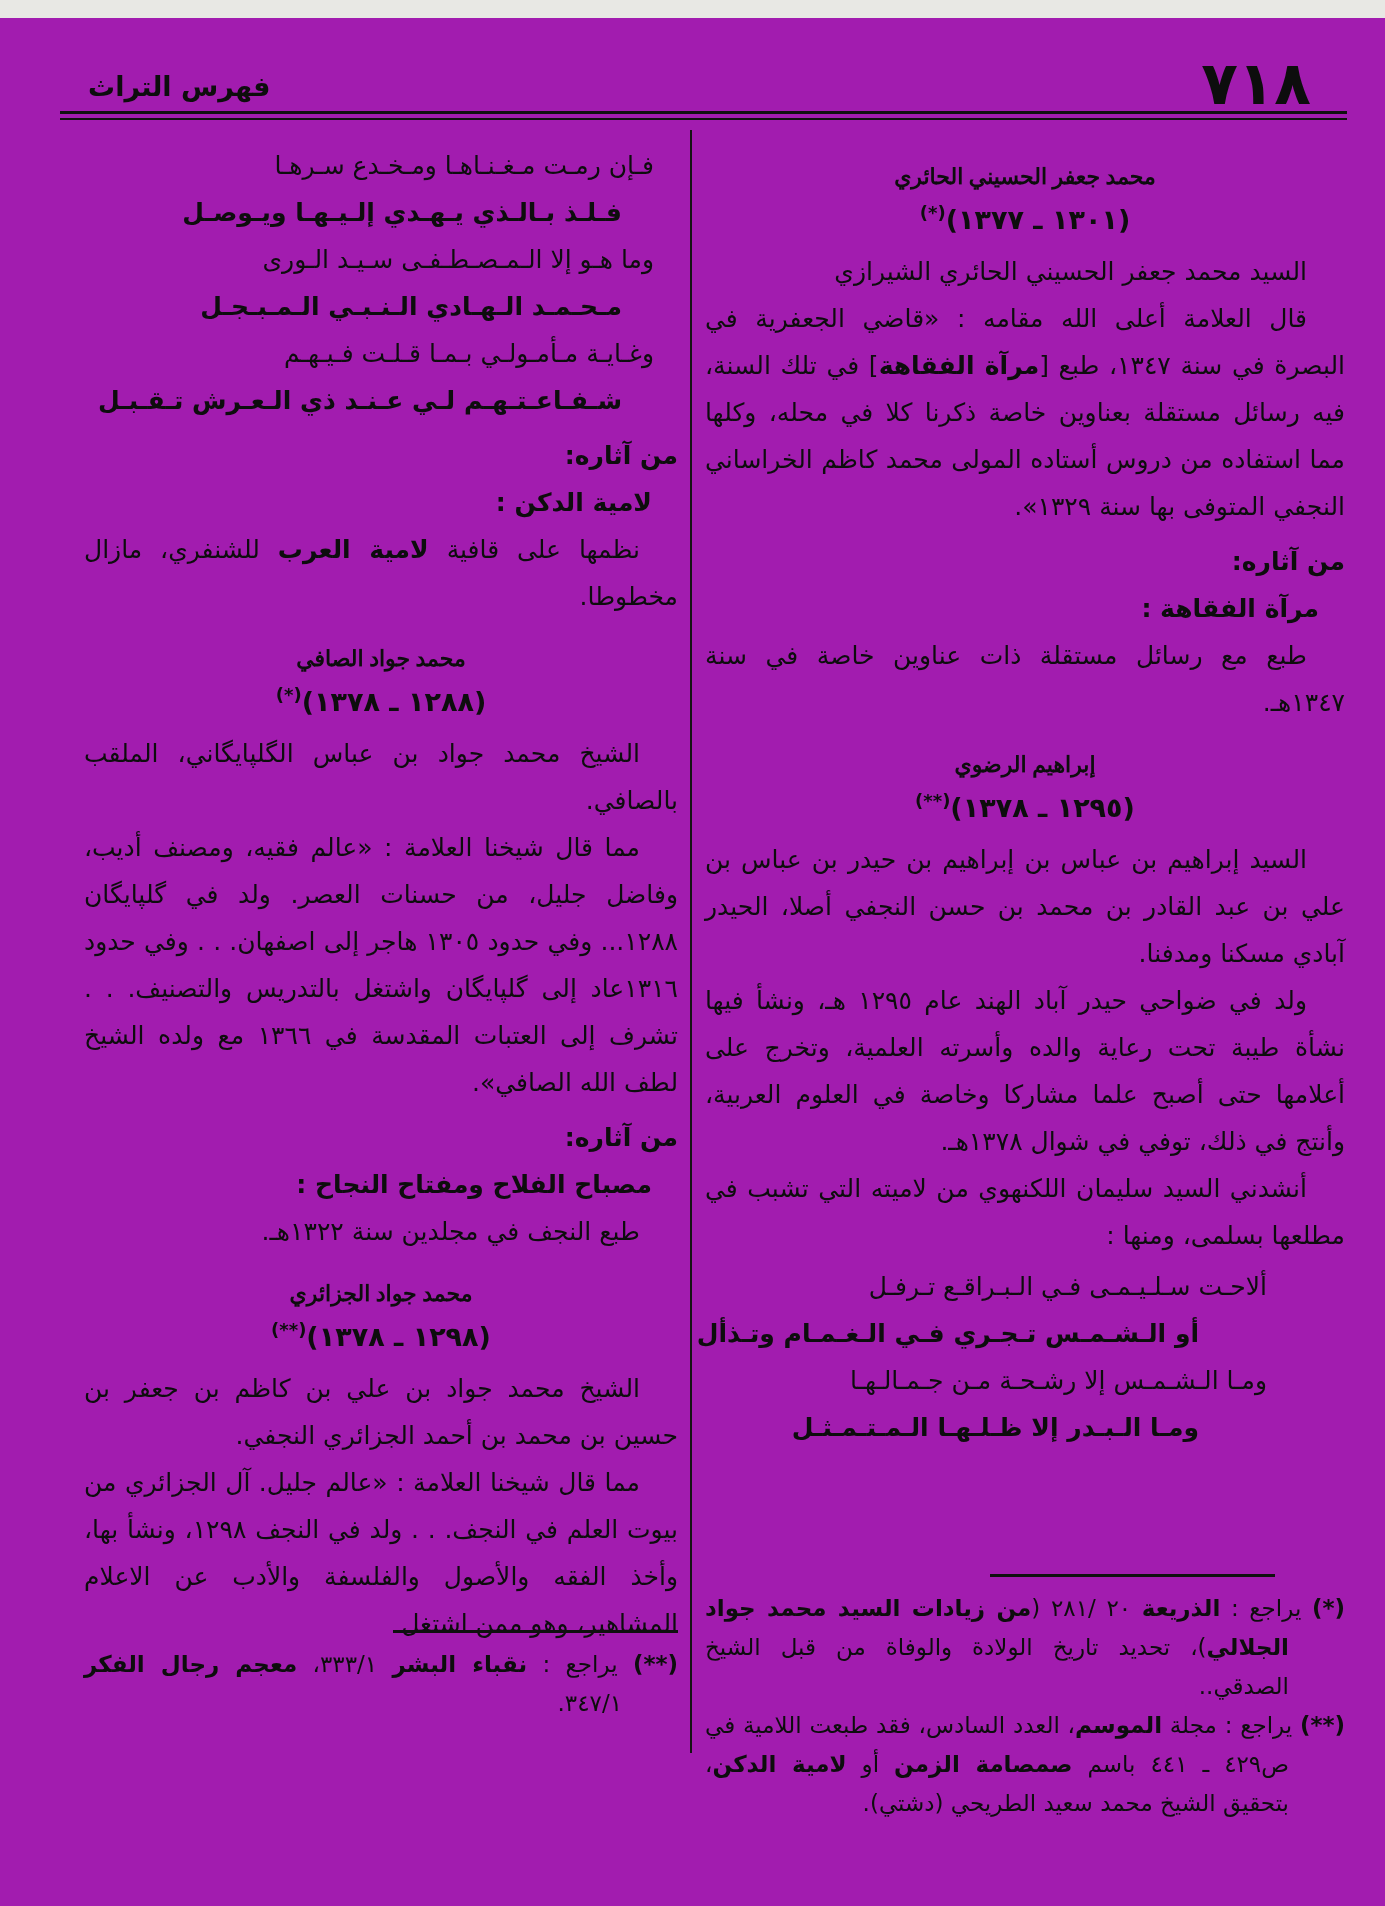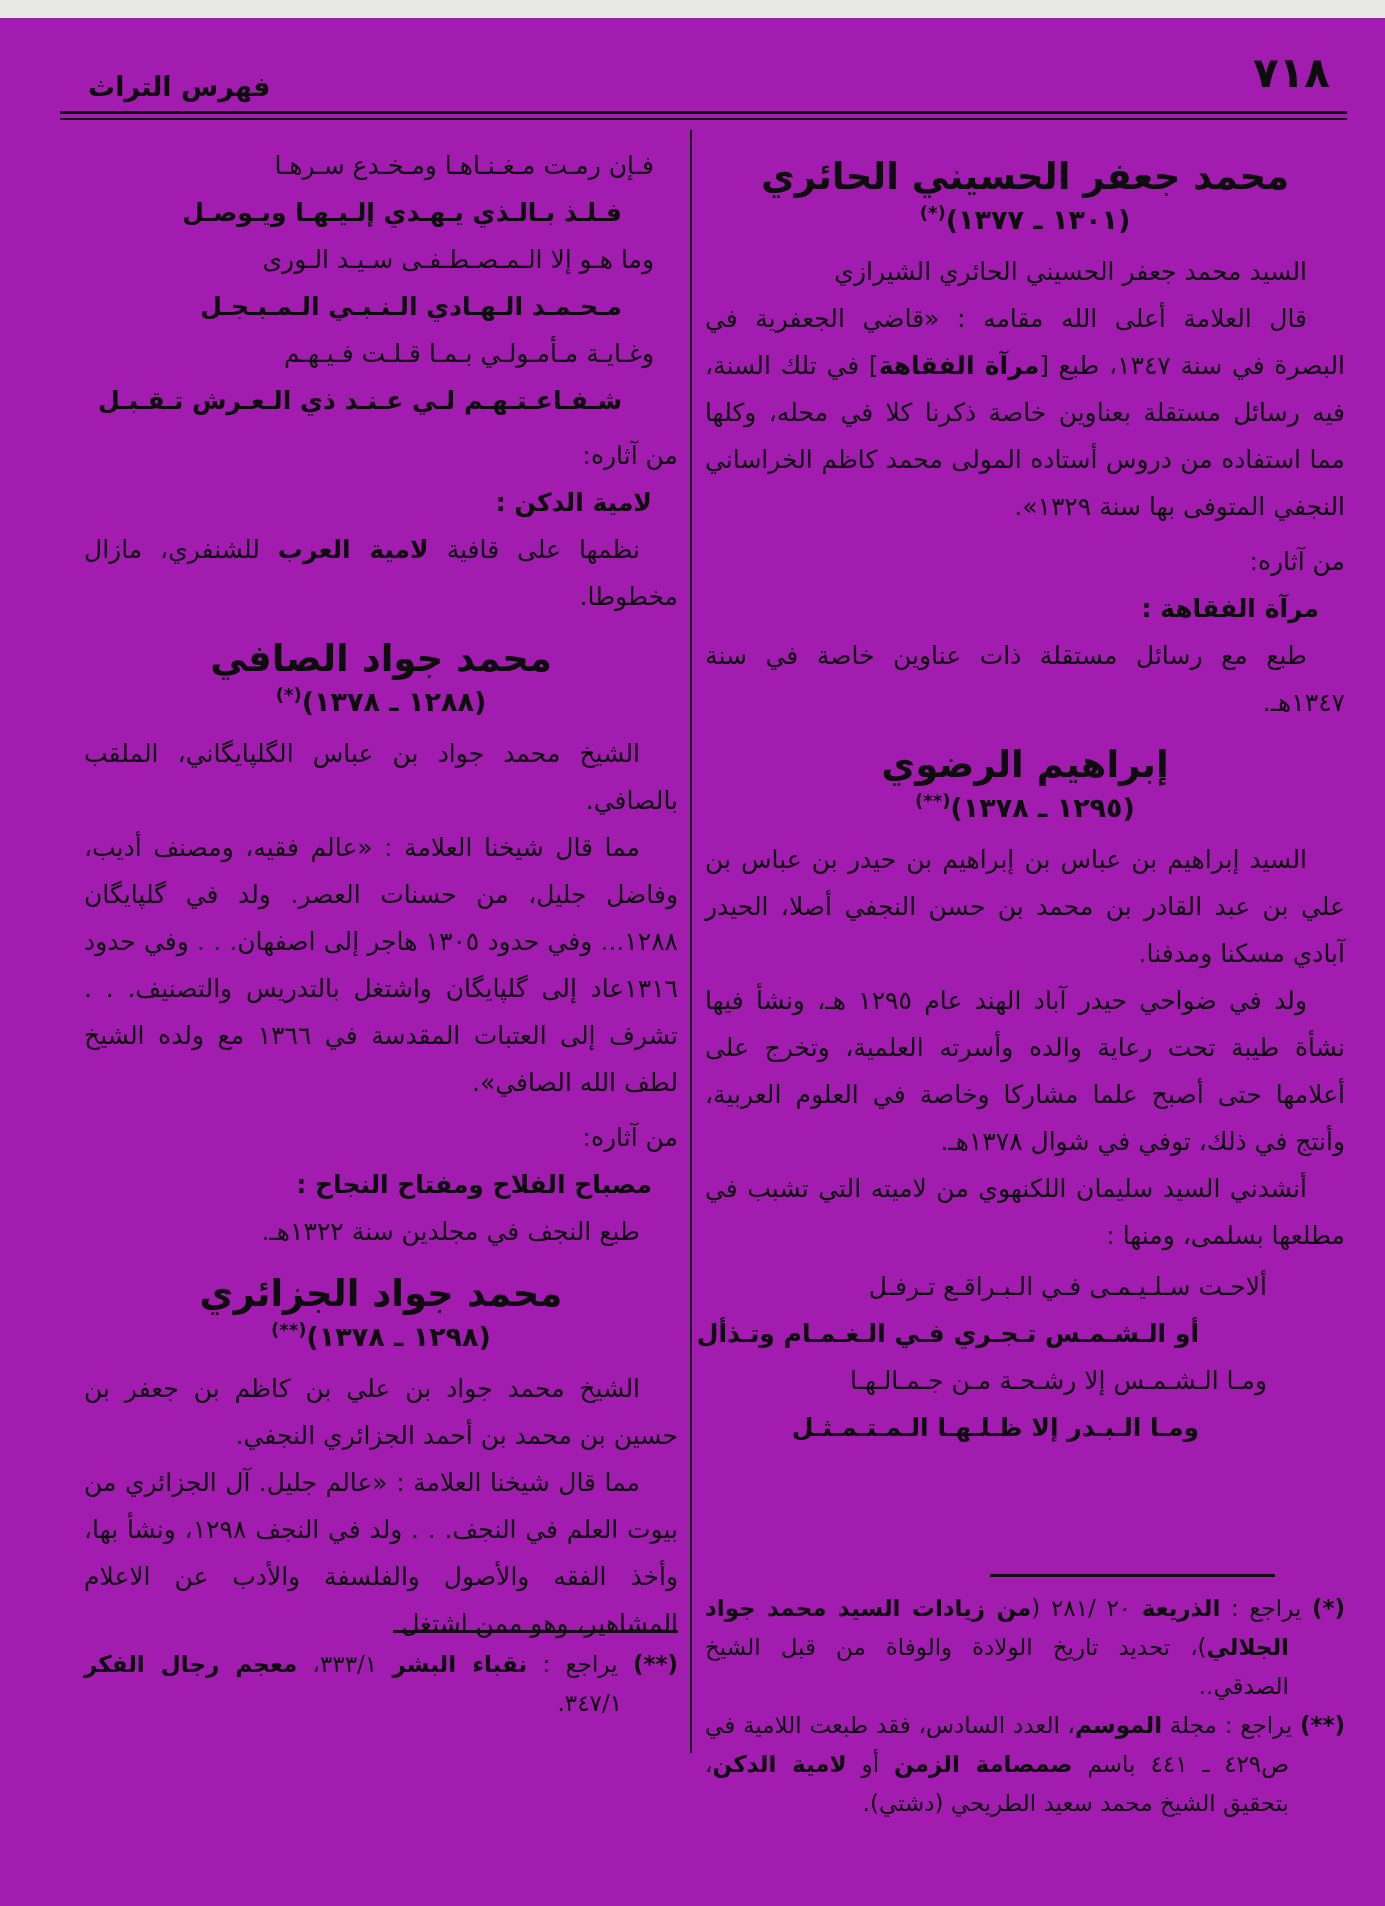--- a/index.html
+++ b/index.html
@@ -12,45 +12,45 @@
     font-family:"DejaVu Sans",sans-serif;
     direction:rtl;
     overflow:hidden;
   }
   
   .header-title{
     position:absolute;left:88px;top:52px;
     font-size:27px;font-weight:bold;line-height:34px;
   }
   .page-num{
-    position:absolute;right:55px;top:30px;
-    font-size:42px;font-weight:bold;letter-spacing:3px;
+    position:absolute;right:74px;top:30px;
+    font-size:60px;font-weight:bold;letter-spacing:3px;
     direction:ltr;
   }
   .head-rule{position:absolute;left:60px;right:38px;top:93px;}
   .head-rule .r1{height:3px;background:#101010;}
   .head-rule .r2{height:2px;background:#101010;margin-top:4px;}
   .v-divider{
     position:absolute;left:690px;top:112px;
     width:2px;height:1623px;background:#141414;
   }
   
   .col{
     position:absolute;top:120px;
     font-size:25px;line-height:47px;
     text-align:justify;
   }
   .col-first{right:40px;width:640px;}
   .col-second{left:84px;width:594px;}
   p.para{margin:0;text-indent:38px;}
   .entry-head{text-align:center;margin:16px 0 8px;}
-  .entry-name{font-size:37px;font-weight:bold;line-height:46px;margin:0;}
+  .entry-name{font-size:22px;font-weight:bold;line-height:46px;margin:0;font-family:Liberation Serif, serif;}
   .entry-dates{font-size:27px;font-weight:bold;line-height:40px;}
   .entry-dates .fn-sup{font-size:18px;vertical-align:super;line-height:0;}
-  .works-label{font-weight:normal;margin-top:8px;}
+  .works-label{font-weight:bold;margin-top:8px;}
   .work-title{font-weight:bold;margin-right:26px;}
   .poetry{margin:4px 0 2px;}
   .pline{white-space:nowrap;text-align:right;}
   .col-second .pline.a{margin-right:24px;}
   .col-second .pline.b{margin-right:56px;}
   .col-first .pline.a{margin-right:78px;}
   .col-first .pline.b{margin-right:146px;}
   .b{font-weight:bold;}
   
   .footnotes{

